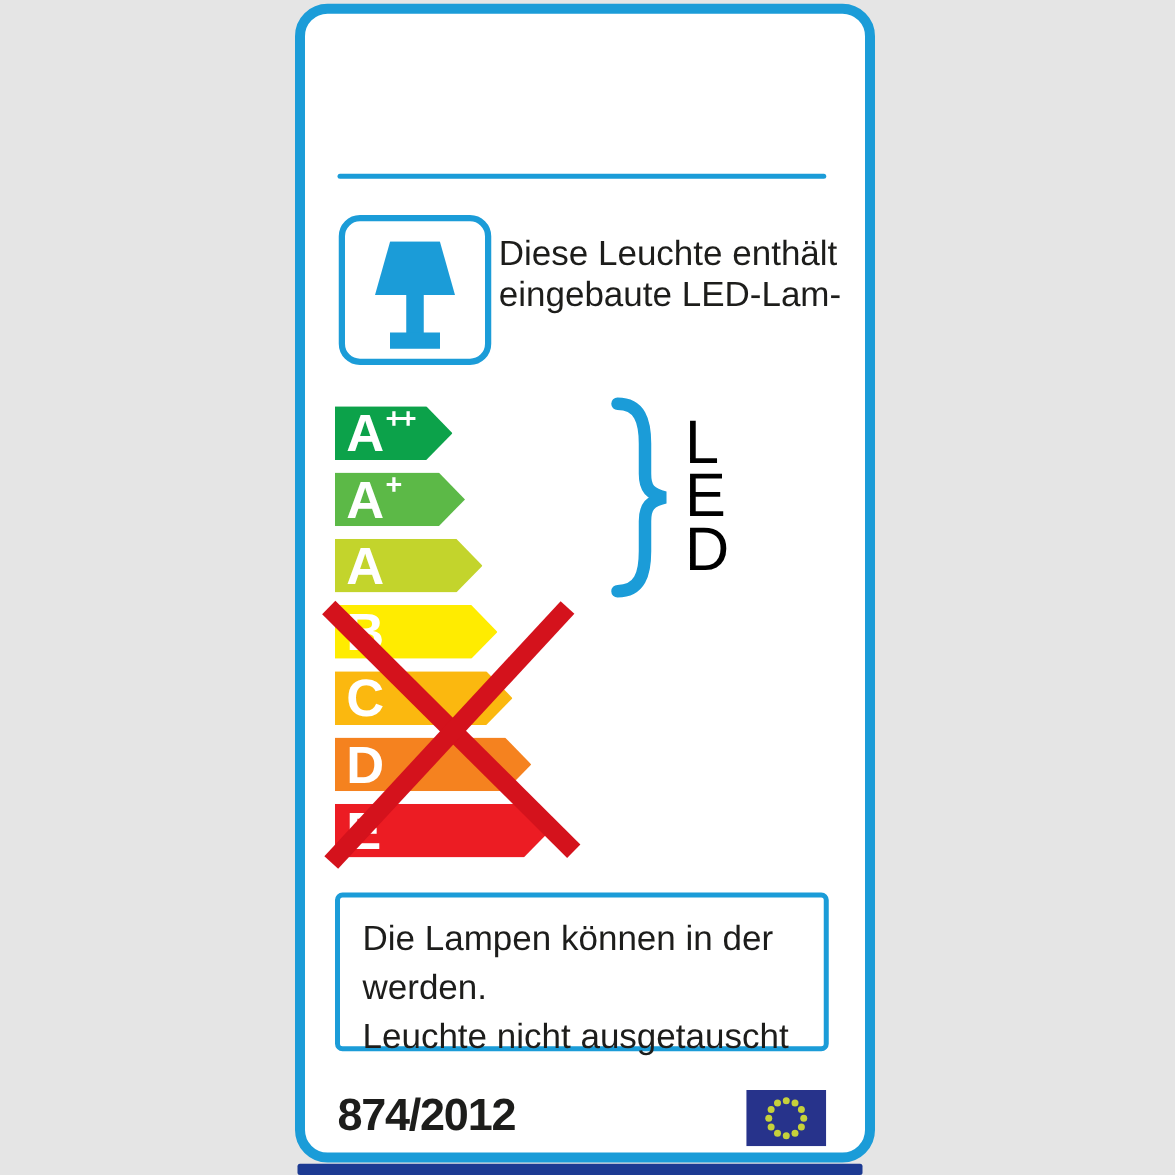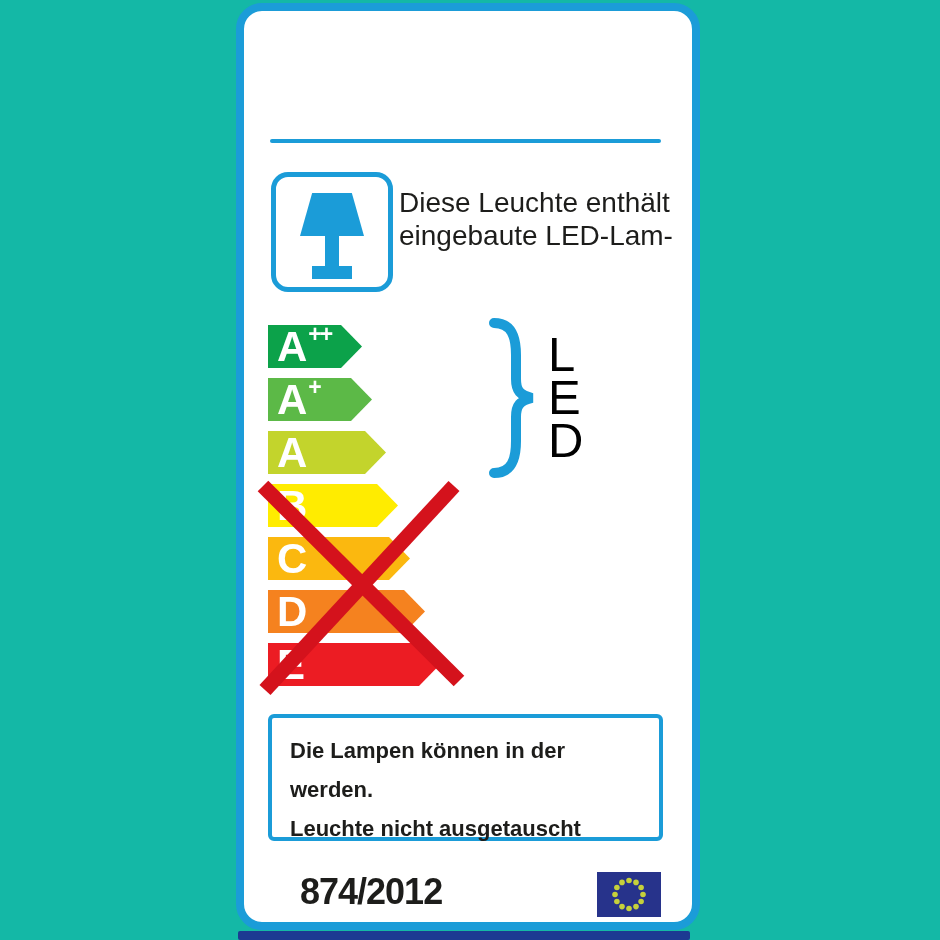--- a/index.html
+++ b/index.html
@@ -9,21 +9,21 @@
     --flag-blue: #27338b;
     --flag-stars: #c6d13b;
     --bar-blue: #1c3a92;
   }
   * { margin: 0; padding: 0; box-sizing: border-box; }
   body { background: #ffffff; font-family: "Liberation Sans", sans-serif; }
   .stage {
     position: relative;
     width: 940px;
     height: 940px;
-    background: #14b8a6;
+    background: #e5e5e5;
     overflow: hidden;
   }
   .label-frame {
     position: absolute;
     left: 236px; top: 3px;
     width: 464px; height: 927px;
     border: 8px solid var(--blue);
     border-radius: 26px;
     background: #ffffff;
   }
@@ -88,29 +88,28 @@
   .bottom-note-box {
     position: absolute;
     left: 268px; top: 714px;
     width: 395px; height: 127px;
     border: 4px solid var(--blue);
     border-radius: 6px;
     background: #ffffff;
     padding: 13px 0 0 18px;
     color: var(--text);
   }
-  .bottom-note-box .note-line { font-size: 22px; line-height: 39px; font-weight: bold; }
+  .bottom-note-box .note-line { font-size: 28px; line-height: 39px; }
   .regulation-number {
     position: absolute;
     left: 270px; top: 871px;
     font-size: 36px;
     font-weight: bold;
     color: var(--text);
     letter-spacing: -1px;
-    margin-left: 30px;
   }
   .eu-flag { position: absolute; left: 597px; top: 872px; }
   .bottom-edge-bar {
     position: absolute;
     left: 238px; top: 931px;
     width: 452px; height: 9px;
     background: var(--bar-blue);
     border-radius: 2px;
   }
 </style>

